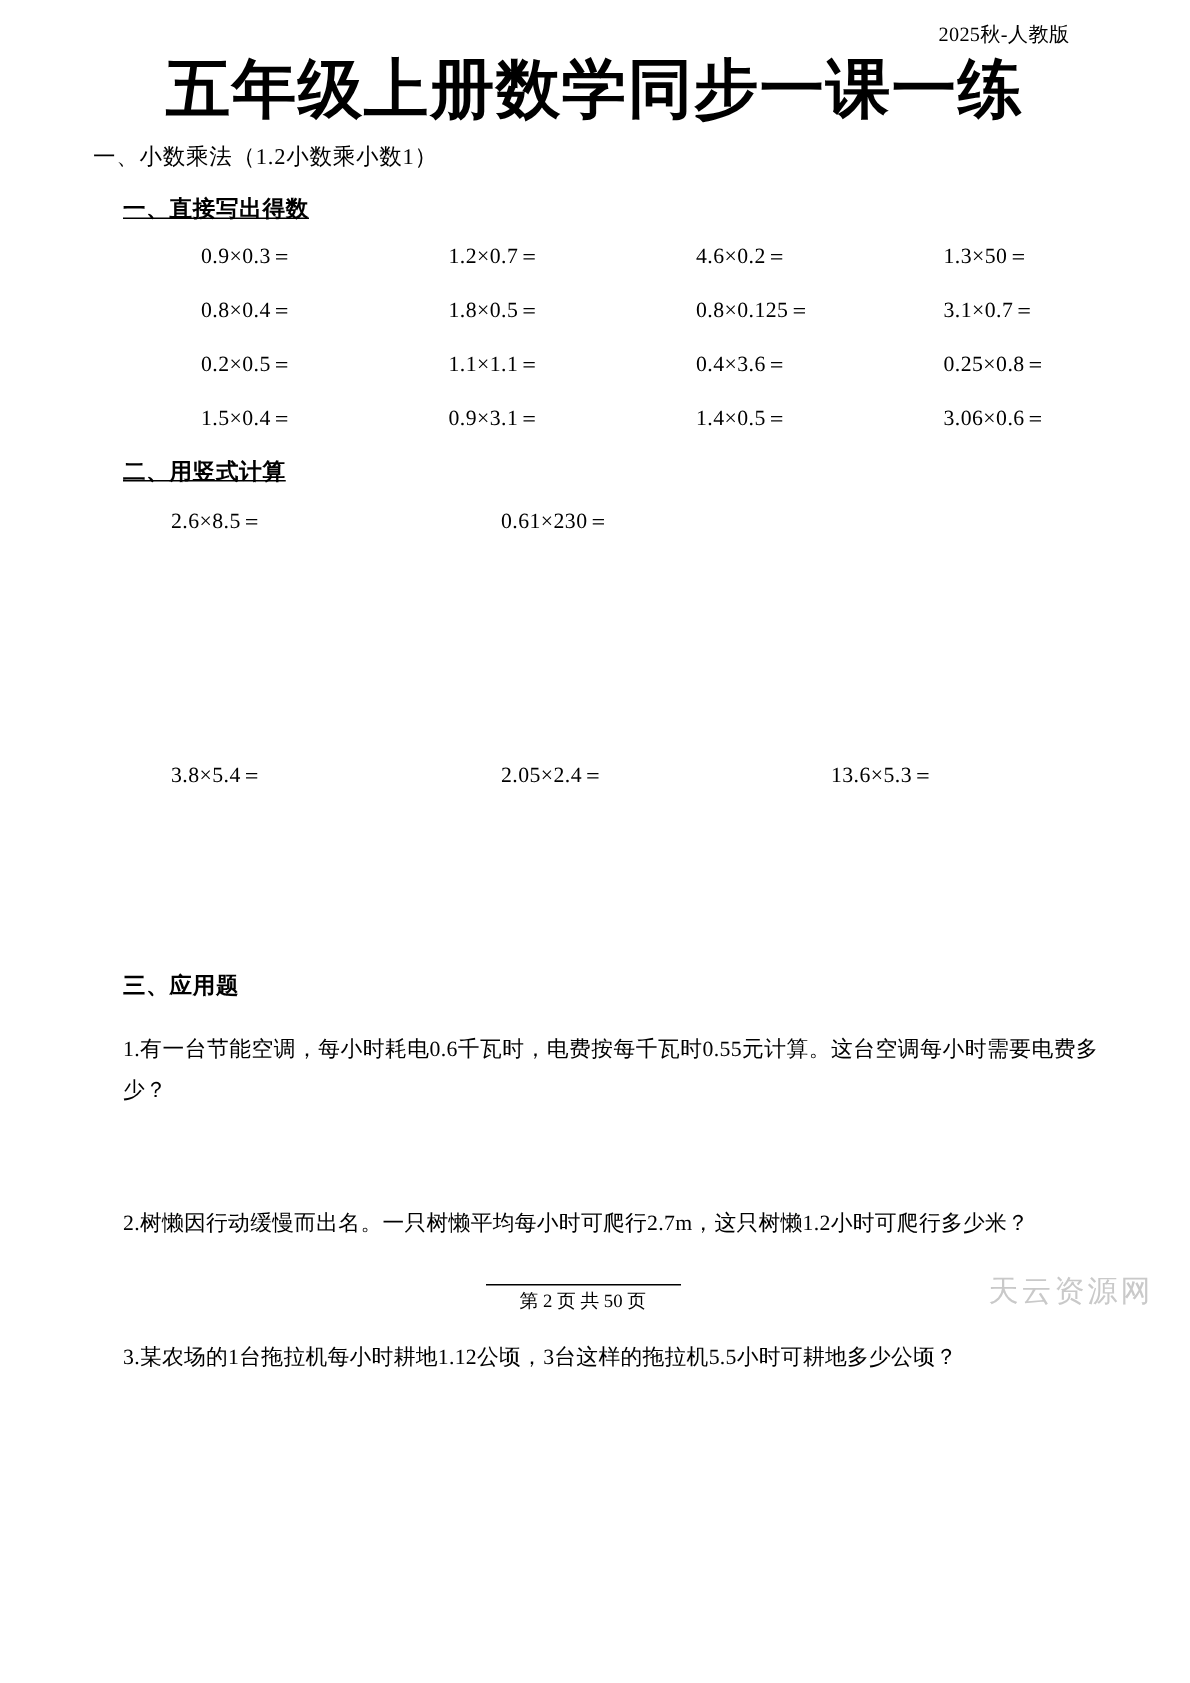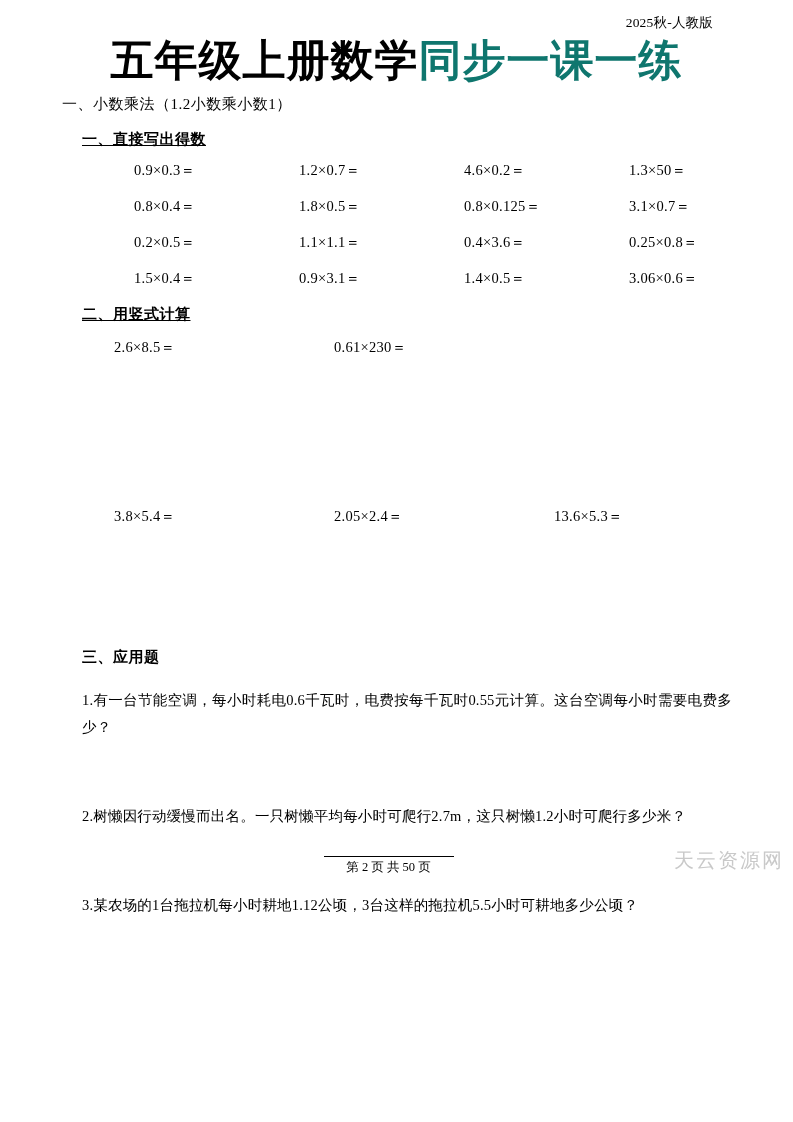--- a/index.html
+++ b/index.html
@@ -36,21 +36,21 @@
     white-space: nowrap;
     line-height: 1.05;
   }
   .main-title span {
     font-family: "DejaVu Sans", sans-serif;
     font-weight: bold;
     font-size: 43px;
     letter-spacing: 1px;
   }
   .title-black { color: #000000; margin-top: 48px; }
-  .title-red { color: #0f766e; }
+  .title-red { color: #000000; }
   .subtitle {
     text-align: left;
     font-size: 15px;
     margin-top: 12px;
     letter-spacing: 0.5px;
   }
   .section-head {
     font-weight: bold;
     font-size: 15px;
     margin-top: 16px;
@@ -115,21 +115,21 @@
     font-size: 12.5px;
   }
   .footer .rule {
     width: 130px;
     height: 1px;
     background: #000;
     margin: 0 auto 2px auto;
   }
   .watermark {
     position: absolute;
-    right: 9px;
+    right: 24px;
     bottom: 18px;
     font-family: "DejaVu Sans", sans-serif;
     font-size: 20px;
     color: #c9c9c9;
     letter-spacing: 2px;
   }
 </style>
 </head>
 <body>
 

